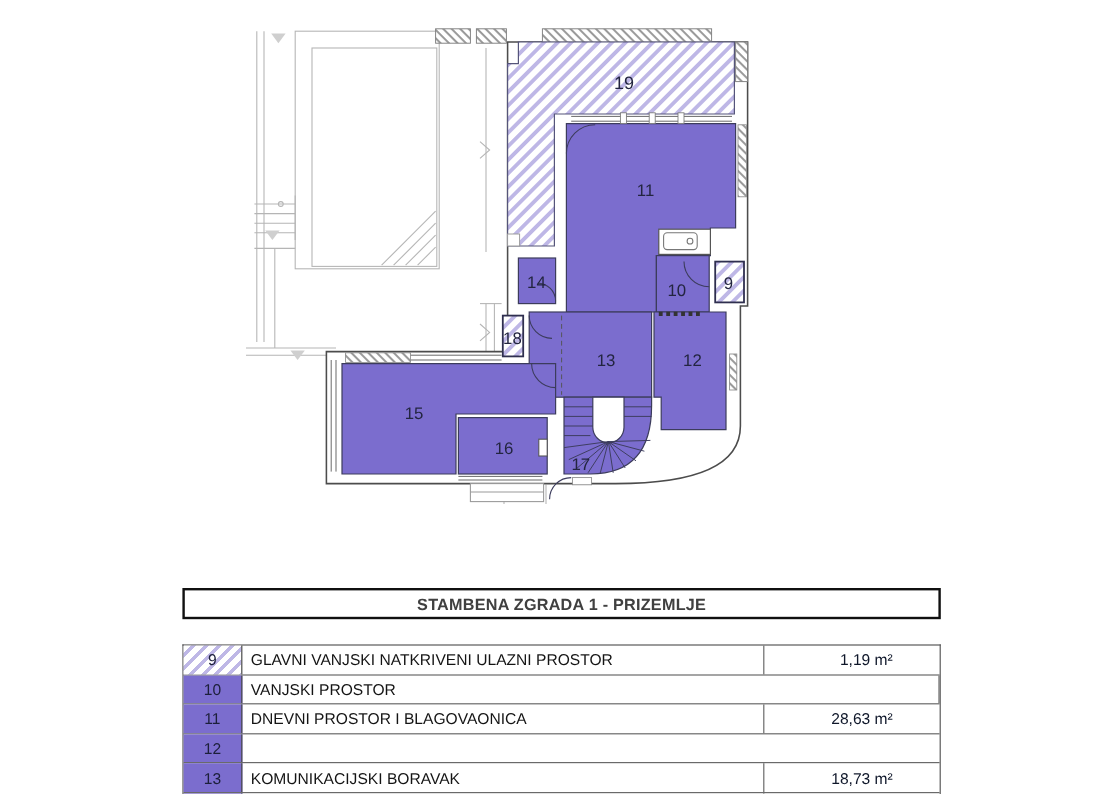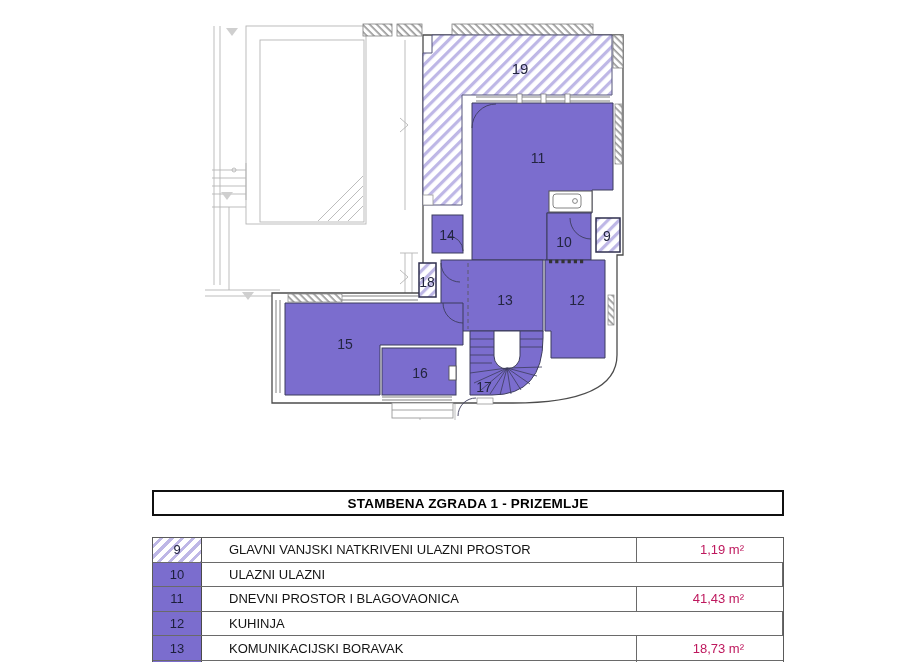--- a/index.html
+++ b/index.html
@@ -5,43 +5,43 @@
   html,body{margin:0;padding:0;}
   body{
     width:919px;height:662px;position:relative;overflow:hidden;
     background:#ffffff;font-family:"Liberation Sans",sans-serif;
   }
   #plan-svg{position:absolute;left:0;top:0;}
   .title-box{
     position:absolute;left:152px;top:490px;width:628px;height:22px;
     border:2px solid #101010;background:#fff;
     display:flex;align-items:center;justify-content:center;
-    font-size:13.5px;font-weight:bold;color:#000000;letter-spacing:.2px;
+    font-size:13.5px;font-weight:bold;color:#404040;letter-spacing:.2px;
   }
   .legend{
     position:absolute;left:152px;top:537px;width:632px;
     border:1px solid #5a5a5a;border-bottom:none;box-sizing:border-box;background:#fff;
   }
   .lrow{display:flex;height:23.6px;border-bottom:1px solid #6a6a6a;}
   .lrow.partial{height:3px;border-bottom:none;overflow:hidden;}
   .cell-num{
     width:49px;flex:0 0 49px;background:#7b6dce;border-right:1px solid #4a4a4a;
     display:flex;align-items:center;justify-content:center;
     font-size:13px;color:#1c1f3a;box-sizing:border-box;
   }
   .cell-num.hatched{
     background:repeating-linear-gradient(135deg,#ffffff 0 4.5px,#beb7e6 4.5px 7.5px);
   }
   .cell-name{
     flex:1;display:flex;align-items:center;padding-left:7px;
-    font-size:13px;color:#141414;border-right:1px solid #6a6a6a;box-sizing:border-box;margin-left:20px;
+    font-size:13px;color:#141414;border-right:1px solid #6a6a6a;box-sizing:border-box;
   }
   .cell-area{
     width:146px;flex:0 0 146px;display:flex;align-items:center;justify-content:flex-end;
-    padding-right:39px;font-size:13px;color:#be185d;box-sizing:border-box;
+    padding-right:39px;font-size:13px;color:#0f172a;box-sizing:border-box;
   }
   .plan-label{fill:#232540;font-family:"Liberation Sans",sans-serif;font-size:14px;text-anchor:middle;}
   .plan-label.big{font-size:15px;}
 </style>
 </head>
 <body>
 
 <svg id="plan-svg" width="919" height="485" viewBox="0 0 919 485" xmlns="http://www.w3.org/2000/svg">
   <defs>
     <pattern id="hp" width="8" height="8" patternUnits="userSpaceOnUse" patternTransform="rotate(-45)">
@@ -196,30 +196,29 @@
 </div>
 
 <div class="legend">
   <div class="lrow">
     <div class="cell-num hatched">9</div>
     <div class="cell-name">GLAVNI VANJSKI NATKRIVENI ULAZNI PROSTOR</div>
     <div class="cell-area">1,19 m²</div>
   </div>
   <div class="lrow">
     <div class="cell-num">10</div>
-    <div class="cell-name">ULAZNI ULAZNI</div>
+    <div class="cell-name">VANJSKI PROSTOR</div>
   </div>
   <div class="lrow">
     <div class="cell-num">11</div>
     <div class="cell-name">DNEVNI PROSTOR I BLAGOVAONICA</div>
-    <div class="cell-area">41,43 m²</div>
+    <div class="cell-area">28,63 m²</div>
   </div>
   <div class="lrow">
     <div class="cell-num">12</div>
-    <div class="cell-name">KUHINJA</div>
   </div>
   <div class="lrow">
     <div class="cell-num">13</div>
     <div class="cell-name">KOMUNIKACIJSKI BORAVAK</div>
     <div class="cell-area">18,73 m²</div>
   </div>
   <div class="lrow partial">
     <div class="cell-num"></div>
     <div class="cell-name"></div>
     <div class="cell-area"></div>

